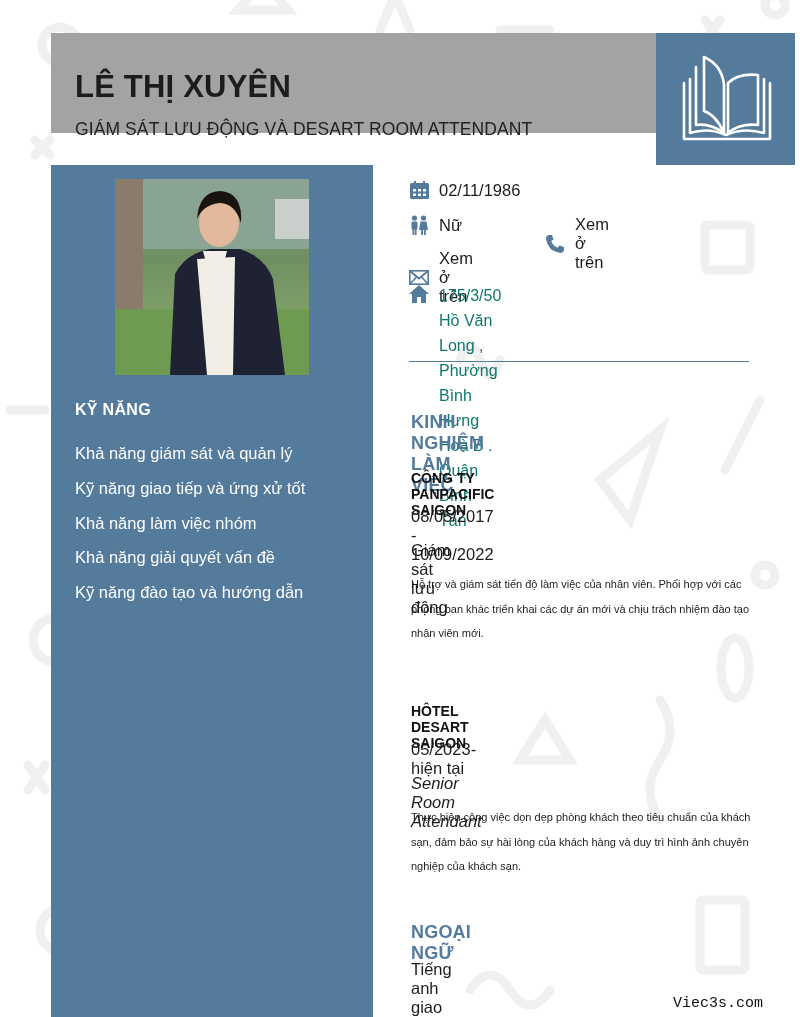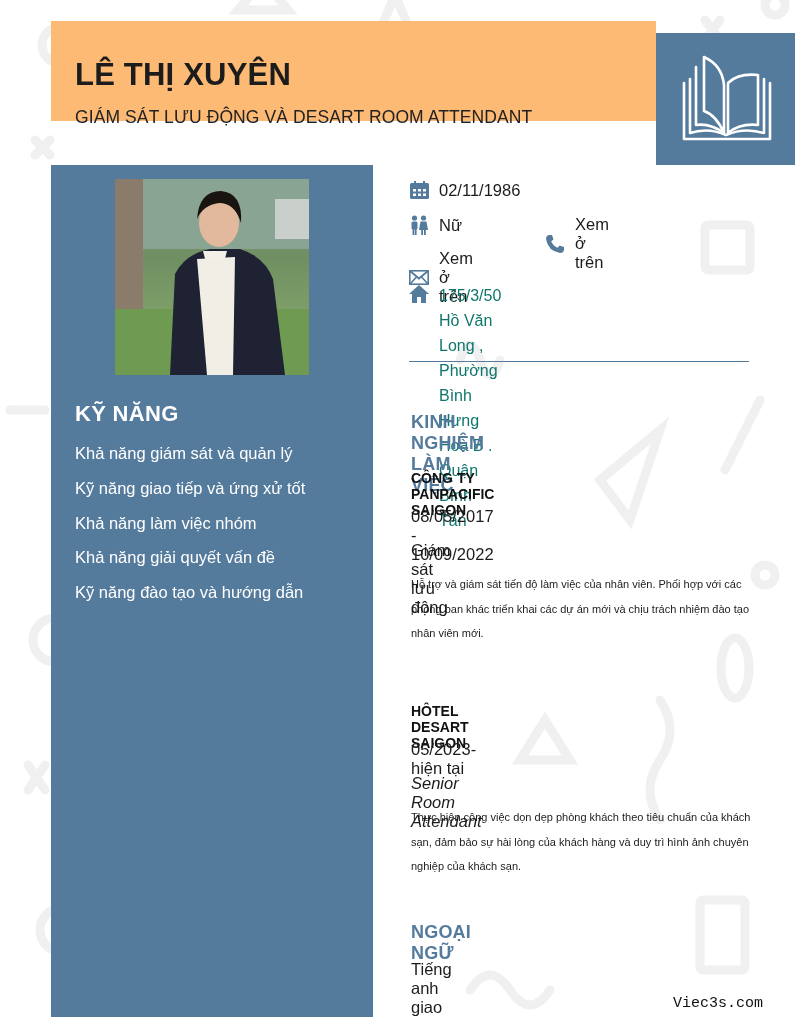--- a/index.html
+++ b/index.html
@@ -4,22 +4,22 @@
 <style>
   html, body { margin: 0; padding: 0; }
   body {
     width: 800px; height: 1017px; position: relative; overflow: hidden;
     background: #ffffff;
     font-family: "Liberation Sans", "DejaVu Sans", sans-serif;
     color: #1a1a1a;
   }
   .bg-pattern { position: absolute; inset: 0; z-index: 0; }
   .header {
-    position: absolute; left: 51px; top: 21px; width: 605px; height: 100px;
-    background: #fdba74; z-index: 1;
+    position: absolute; left: 51px; top: 33px; width: 605px; height: 100px;
+    background: #a3a3a3; z-index: 1;
   }
   .header .name {
     position: absolute; left: 24px; top: 36px;
     font-size: 31px; font-weight: bold; color: #1c1c1c; letter-spacing: 0.2px;
   }
   .header .title {
     position: absolute; left: 24px; top: 86px;
     font-size: 17.5px; color: #222; letter-spacing: 0.1px;
   }
   .logo-box {
@@ -31,21 +31,21 @@
     position: absolute; left: 51px; top: 165px; width: 322px; height: 852px;
     background: #547a9c; z-index: 1; color: #fff;
   }
   .photo {
     position: absolute; left: 64px; top: 14px; width: 194px; height: 196px;
     background: linear-gradient(180deg, #8fa68a 0%, #6f8f62 40%, #7fa068 70%, #6c8c5a 100%);
     overflow: hidden;
   }
   .skills-title {
     position: absolute; left: 24px; top: 236px;
-    font-size: 22px; font-weight: bold; letter-spacing: 0.3px;
+    font-size: 16px; font-weight: bold; letter-spacing: 0.3px;
   }
   .skills-list { position: absolute; left: 24px; top: 276px; margin: 0; padding: 0; list-style: none; }
   .skills-list li { font-size: 16.5px; height: 34.8px; line-height: 24px; }
   .main { position: absolute; left: 0; top: 0; z-index: 1; }
   .info-row { position: absolute; display: flex; align-items: center; font-size: 16.5px; color: #1c1c1c; }
   .info-row .ico { width: 20px; height: 20px; margin-right: 10px; display: inline-flex; align-items: center; justify-content: center; }
   .addr { position: absolute; left: 439px; top: 283px; font-size: 16px; line-height: 25px; color: #0f766e; }
   .divider { position: absolute; left: 409px; top: 361px; width: 340px; height: 1px; background: #547a9c; }
   .sec-title { position: absolute; font-size: 18px; font-weight: bold; color: #547a9c; letter-spacing: 0.2px; }
   .company { position: absolute; font-size: 14px; font-weight: bold; color: #111; }

